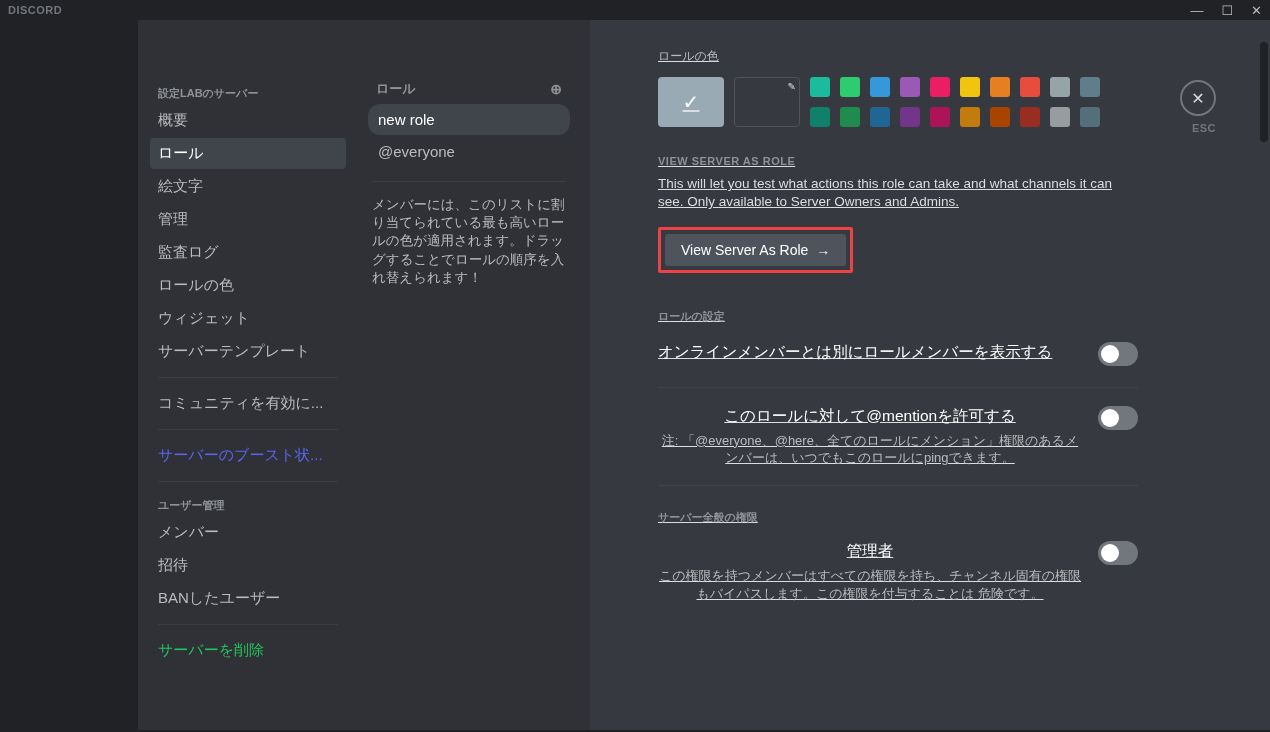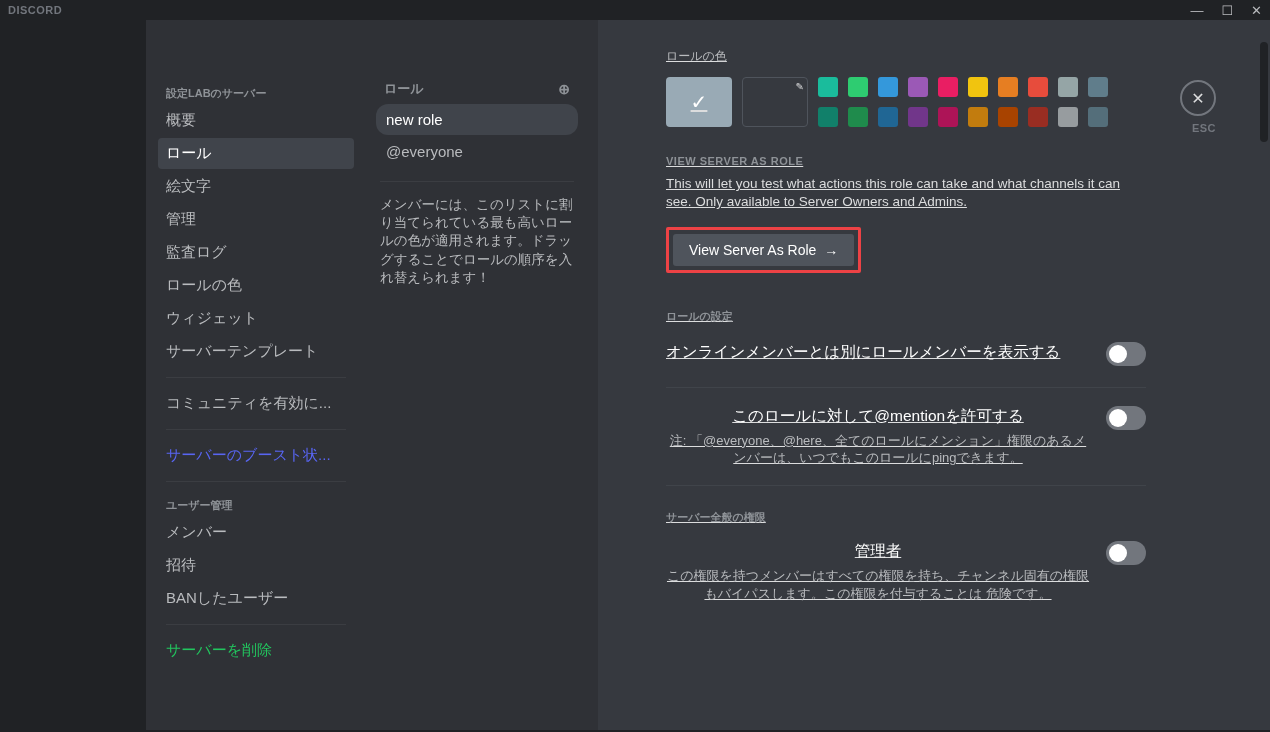--- a/index.html
+++ b/index.html
@@ -3,21 +3,21 @@
 <meta charset="utf-8">
 <style>
 * { margin: 0; padding: 0; box-sizing: border-box; font-family: -apple-system, BlinkMacSystemFont, "Segoe UI", "Hiragino Sans", "Meiryo", sans-serif; }
 body { background: #202225; width: 1270px; height: 732px; overflow: hidden; color: #dcddde; }
 .titlebar { height: 20px; background: #202225; display: flex; align-items: center; padding: 0 8px; }
 .titlebar .logo { color: #72767d; font-size: 11px; font-weight: 700; letter-spacing: 0.5px; }
 .titlebar .controls { margin-left: auto; display: flex; gap: 18px; color: #b9bbbe; font-size: 13px; }
 .titlebar .controls span { cursor: default; }
 .main { display: flex; height: calc(100% - 22px); }
 .sidebar-left { width: 138px; background: #202225; }
-.nav-col { width: 220px; background: #2f3136; padding: 60px 12px 24px 12px; overflow-y: auto; margin-left: 8px; }
+.nav-col { width: 220px; background: #2f3136; padding: 60px 12px 24px 12px; overflow-y: auto; }
 .nav-col .section-h { font-size: 11px; color: #8e9297; font-weight: 600; padding: 6px 8px 4px 8px; }
 .nav-col .item { padding: 6px 8px; border-radius: 4px; font-size: 15px; color: #b9bbbe; cursor: pointer; margin-bottom: 2px; }
 .nav-col .item.active { background: #40444b; color: #fff; }
 .nav-col .item.boost { color: #5865f2; }
 .nav-col .item.danger { color: #22c55e; }
 .nav-col .divider { height: 1px; background: #3b3d42; margin: 10px 8px; }
 .roles-col { width: 232px; background: #2f3136; padding: 60px 20px 20px 10px; border-left: 0; }
 .roles-header { display: flex; align-items: center; justify-content: space-between; color: #8e9297; font-size: 13px; font-weight: 600; padding: 0 8px 6px 8px; }
 .roles-header .plus { font-size: 14px; color: #8e9297; cursor: pointer; }
 .role-item { padding: 7px 10px; font-size: 15px; color: #b9bbbe; border-radius: 12px; cursor: pointer; margin-bottom: 1px; }

